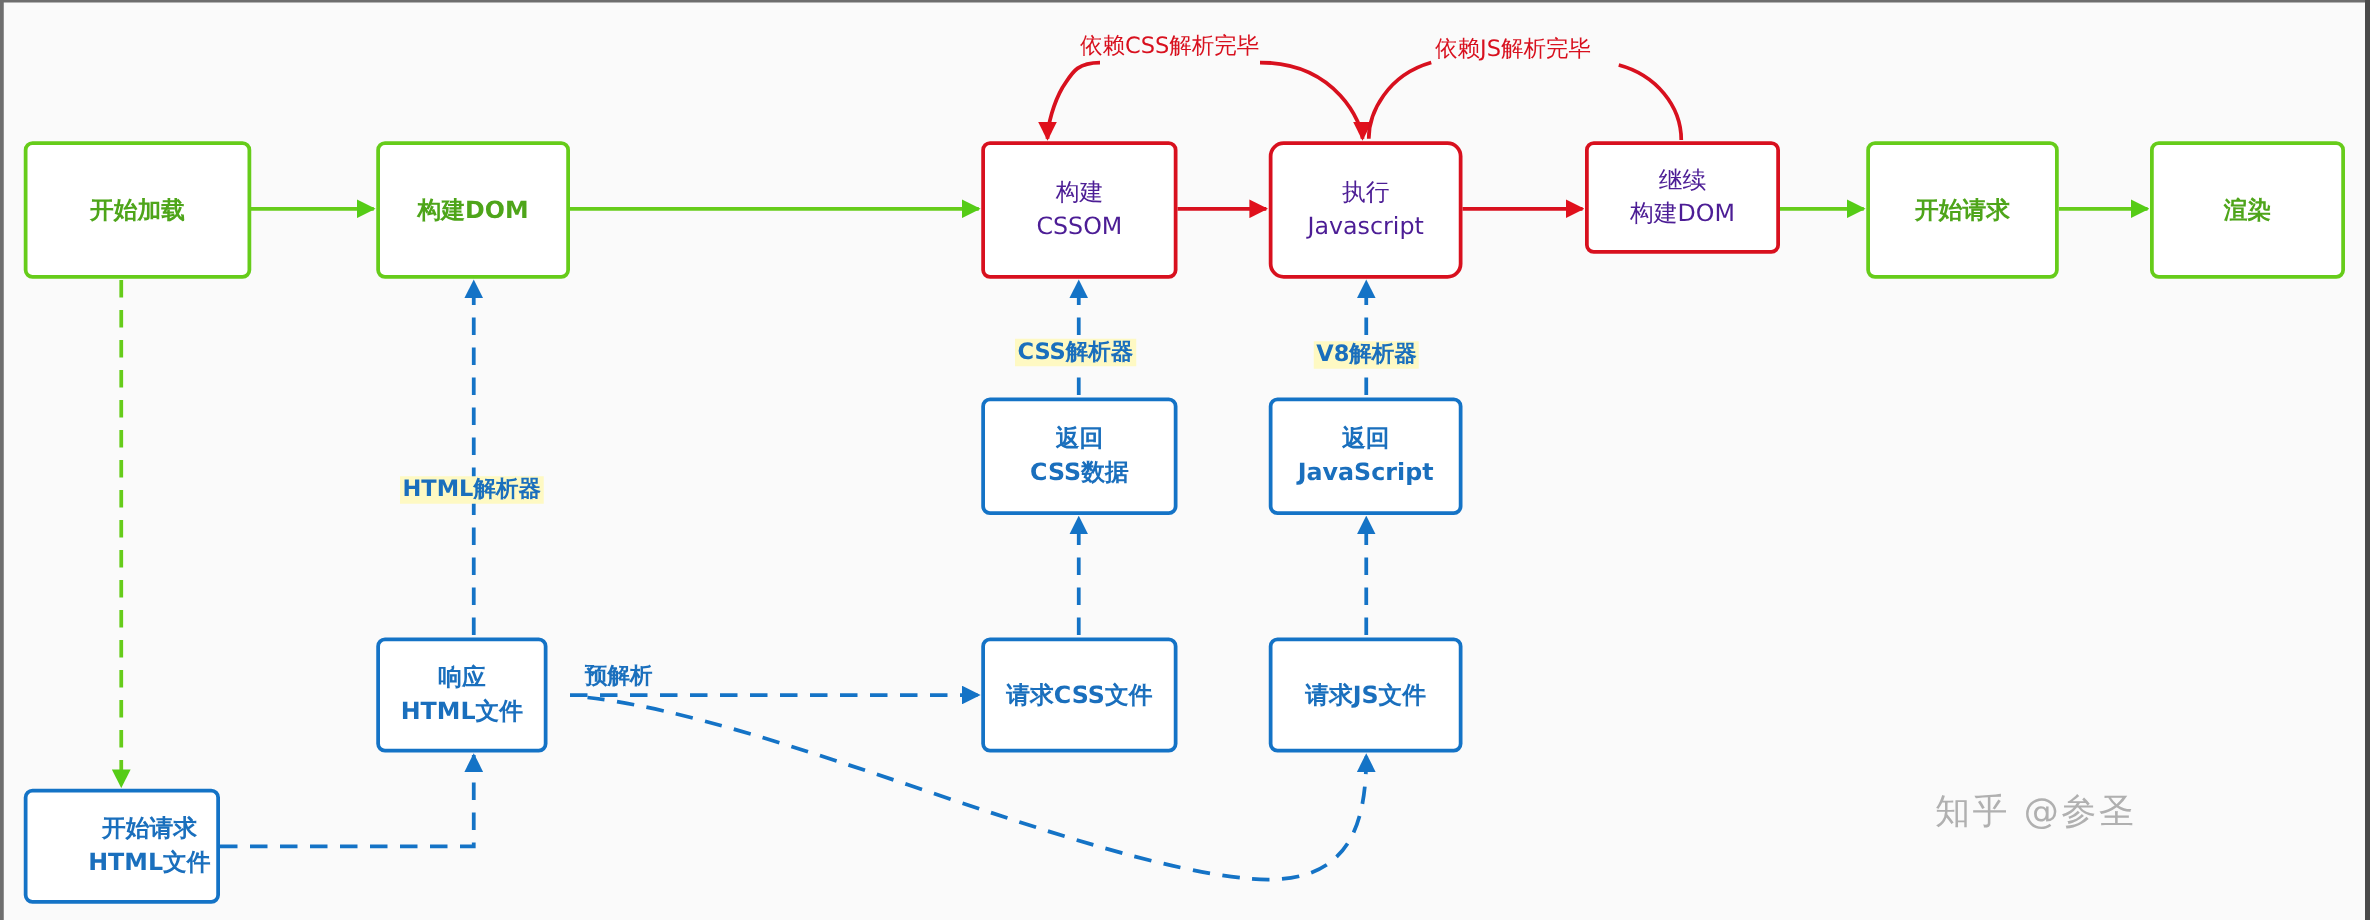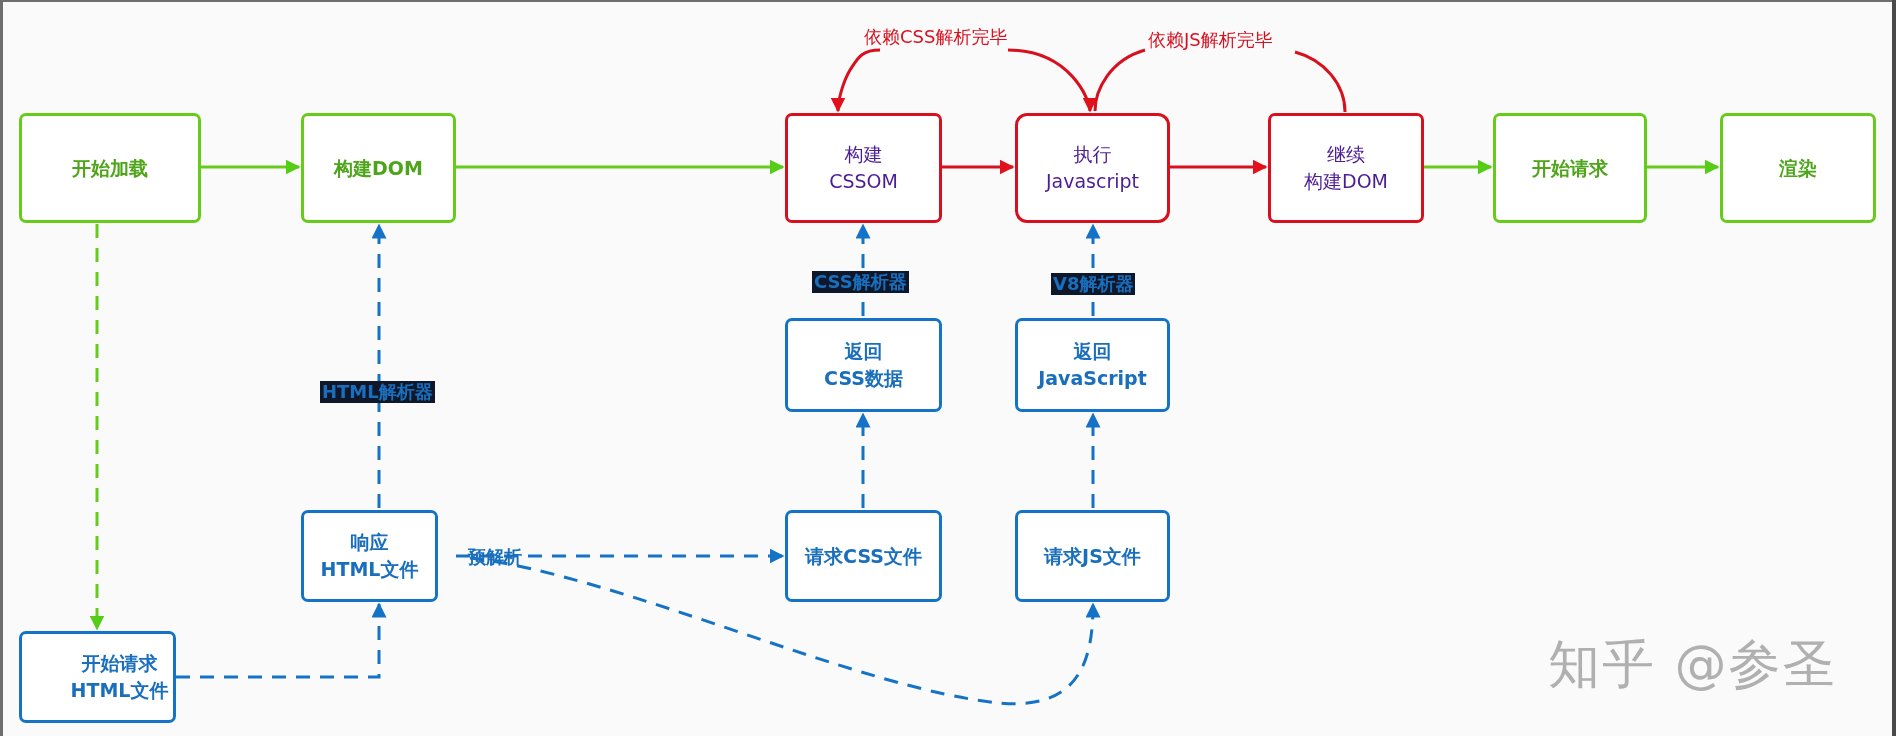--- a/index.html
+++ b/index.html
@@ -17,28 +17,28 @@
     position: absolute; box-sizing: border-box;
     border: 3px solid; border-radius: 7px; background: #ffffff;
     display: flex; flex-direction: column; align-items: center; justify-content: center;
     font-weight: bold; font-size: 19px; line-height: 27px; text-align: center;
   }
   .node.green { border-color: #66cc1a; color: #4ea51a; }
   .node.red { border-color: #d8101e; color: #4c1d95; font-weight: normal; }
   .node.blue { border-color: #1473c6; color: #1a6fbd; }
   .edge-label {
     position: absolute; font-size: 18px; font-weight: bold; white-space: nowrap;
-    background: #0f172a; line-height: 22px; padding: 0 2px;
+    background: #fef9c3; line-height: 22px; padding: 0 2px;
   }
   .edge-label.blue { color: #1a6fbd; }
   .edge-label.red { color: #d8101e; font-weight: normal; background: transparent; }
   .edge-label.plain { background: transparent; }
   .watermark {
     position: absolute; left: 1548px; top: 630px;
-    font-size: 52px; color: #b0b0b0; letter-spacing: 2px; white-space: nowrap;
+    font-size: 28px; color: #b0b0b0; letter-spacing: 2px; white-space: nowrap;
   }
 </style>
 </head>
 <body>
 
 <div class="frame-top"></div>
 <div class="frame-left"></div>
 <div class="frame-right"></div>
 
 <svg class="links" width="1896" height="736">
@@ -85,21 +85,21 @@
   <div>构建DOM</div>
 </div>
 <div class="node red" style="left:785px; top:113px; width:157px; height:110px;">
   <div>构建</div>
   <div>CSSOM</div>
 </div>
 <div class="node red" style="left:1015px; top:113px; width:155px; height:110px;border-radius:12px;">
   <div>执行</div>
   <div>Javascript</div>
 </div>
-<div class="node red" style="left:1268px; top:113px; width:156px; height:110px;">
+<div class="node red" style="left:1268px; top:113px; width:156px; height:90px;">
   <div>继续</div>
   <div>构建DOM</div>
 </div>
 <div class="node green" style="left:1493px; top:113px; width:154px; height:110px;">
   <div>开始请求</div>
 </div>
 <div class="node green" style="left:1720px; top:113px; width:156px; height:110px;">
   <div>渲染</div>
 </div>
 
@@ -123,17 +123,17 @@
   <div>请求JS文件</div>
 </div>
 <div class="node blue" style="left:19px; top:631px; width:157px; height:92px;padding-left:44px;">
   <div>开始请求</div>
   <div>HTML文件</div>
 </div>
 
 <div class="edge-label blue" style="left:320px; top:381px;">HTML解析器</div>
 <div class="edge-label blue" style="left:812px; top:271px;">CSS解析器</div>
 <div class="edge-label blue" style="left:1051px; top:273px;">V8解析器</div>
-<div class="edge-label blue plain" style="left:466px; top:530px;margin-top:16px;">预解析</div>
+<div class="edge-label blue plain" style="left:466px; top:530px;">预解析</div>
 <div class="edge-label red" style="left:862px; top:26px;">依赖CSS解析完毕</div>
 <div class="edge-label red" style="left:1146px; top:29px;">依赖JS解析完毕</div>
 
 <div class="watermark">知乎 @参圣</div>
 
 </body></html>

